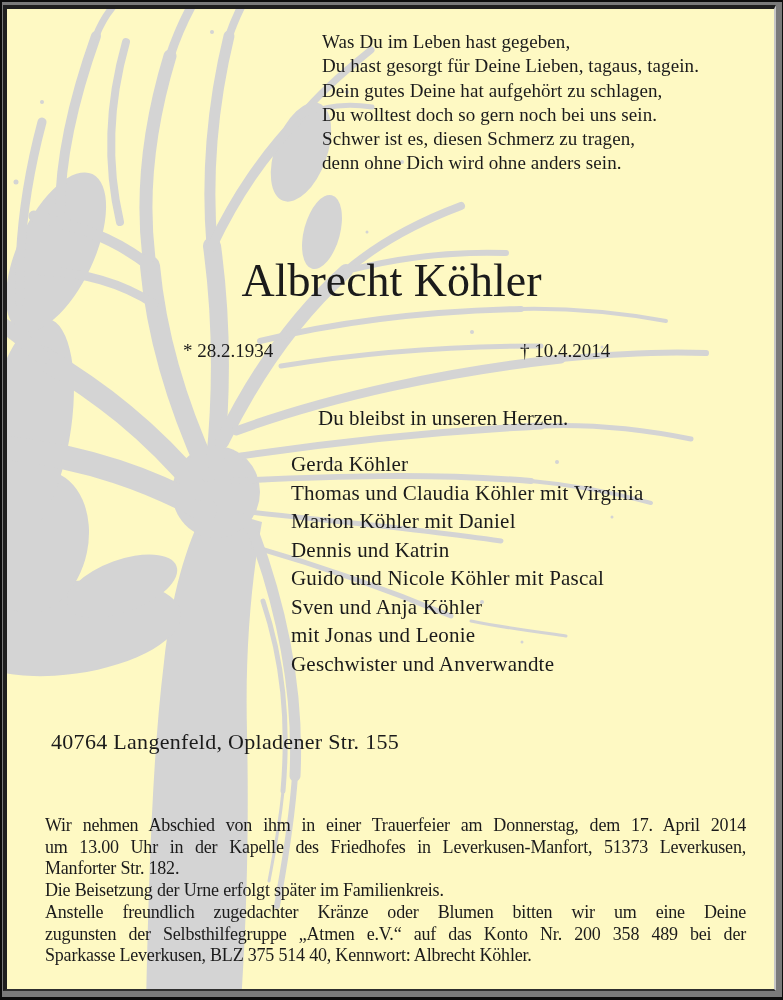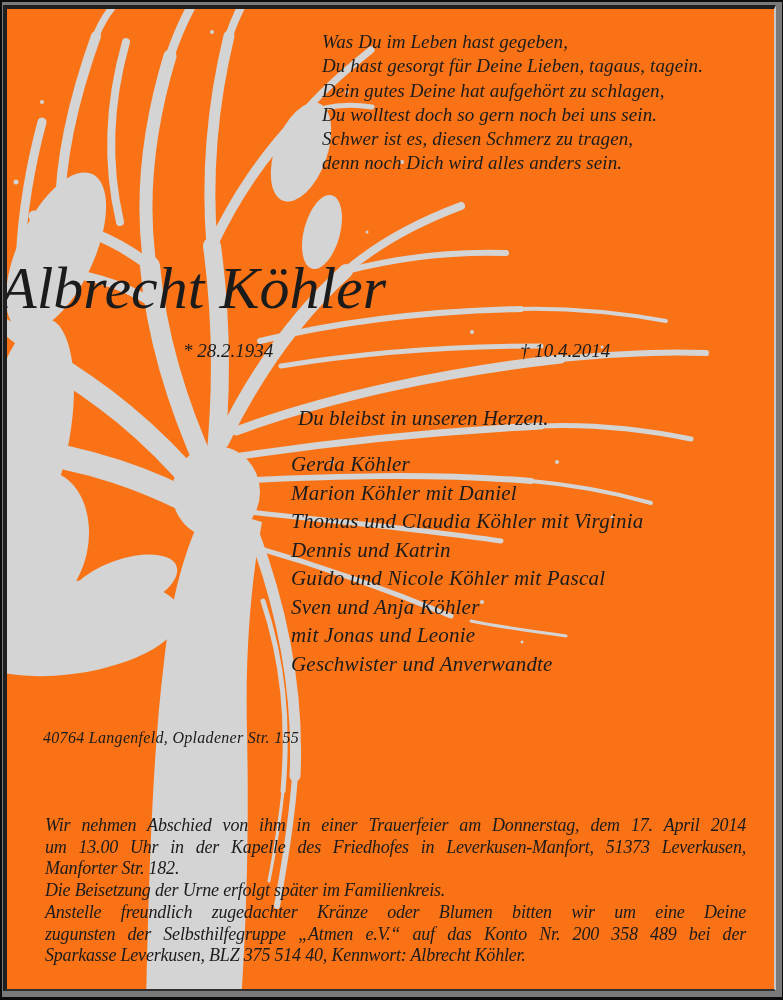--- a/index.html
+++ b/index.html
@@ -12,61 +12,60 @@
     position: absolute; inset: 0;
     font-family: "Liberation Serif", "DejaVu Serif", serif;
     color: #1b1b1b;
   }
   .grayband {
     position: absolute; top: 2px; left: 2px; right: 1px; bottom: 3px;
     background: #7a7a7a;
   }
   .page {
     position: absolute; top: 5px; left: 3px; right: 7px; bottom: 9px;
-    background: #f97316;
+    background: #fef9c3;
     border-top: 4px solid #1f1f1f;
     border-left: 4px solid #1f1f1f;
     border-right: 2px solid #c6c6c6;
     border-bottom: 2px solid #2e2e2e;
     overflow: hidden;
-    font-style: italic;
   }
   
   .canvas {
     position: absolute; left: -7px; top: -9px;
     width: 783px; height: 1000px;
   }
   .tree {
     position: absolute; left: 0; top: 0;
     width: 783px; height: 1000px;
   }
   .poem {
     position: absolute; left: 322px; top: 30px;
     font-size: 19px; line-height: 24.3px; letter-spacing: 0.1px;
   }
   .name {
     position: absolute; left: 0; top: 258px; width: 783px;
-    font-size: 60px; line-height: 1;
+    text-align: center; font-size: 46px; line-height: 1;
   }
   .birth {
     position: absolute; left: 183px; top: 340px; font-size: 19px;
   }
   .death {
     position: absolute; left: 506px; top: 340px; font-size: 19px; margin-left: 14px;
   }
   .dedication {
-    position: absolute; left: 298px; top: 406px; font-size: 21px;
+    position: absolute; left: 318px; top: 406px; font-size: 21px;
   }
   .mourners {
     position: absolute; left: 291px; top: 450px;
     font-size: 21px; line-height: 28.5px; letter-spacing: 0.2px;
   }
   .address {
-    position: absolute; left: 43px; top: 729px;
-    font-size: 16px; letter-spacing: 0.3px;
+    position: absolute; left: 51px; top: 729px;
+    font-size: 22px; letter-spacing: 0.3px;
   }
   .notice {
     position: absolute; left: 45px; top: 815px; width: 701px;
     font-size: 18px; line-height: 21.7px; letter-spacing: -0.2px;
   }
   .notice .just {
     text-align: justify;
     text-align-last: justify;
   }
 </style>
@@ -143,34 +142,34 @@
           <path d="M283,791 C279,831 273,859 269,881" stroke-width="3"></path>
         </g>
       </svg>
 
       <div class="poem">
         <div>Was Du im Leben hast gegeben,</div>
         <div>Du hast gesorgt für Deine Lieben, tagaus, tagein.</div>
         <div>Dein gutes Deine hat aufgehört zu schlagen,</div>
         <div>Du wolltest doch so gern noch bei uns sein.</div>
         <div>Schwer ist es, diesen Schmerz zu tragen,</div>
-        <div>denn noch Dich wird alles anders sein.</div>
+        <div>denn ohne Dich wird ohne anders sein.</div>
       </div>
 
       <div class="name">Albrecht Köhler</div>
 
       <div class="birth">* 28.2.1934</div>
       <div class="death">† 10.4.2014</div>
 
       <div class="dedication">Du bleibst in unseren Herzen.</div>
 
       <div class="mourners">
         <div>Gerda Köhler</div>
+        <div>Thomas und Claudia Köhler mit Virginia</div>
         <div>Marion Köhler mit Daniel</div>
-        <div>Thomas und Claudia Köhler mit Virginia</div>
         <div>Dennis und Katrin</div>
         <div>Guido und Nicole Köhler mit Pascal</div>
         <div>Sven und Anja Köhler</div>
         <div>mit Jonas und Leonie</div>
         <div>Geschwister und Anverwandte</div>
       </div>
 
       <div class="address">40764 Langenfeld, Opladener Str. 155</div>
 
       <div class="notice">

